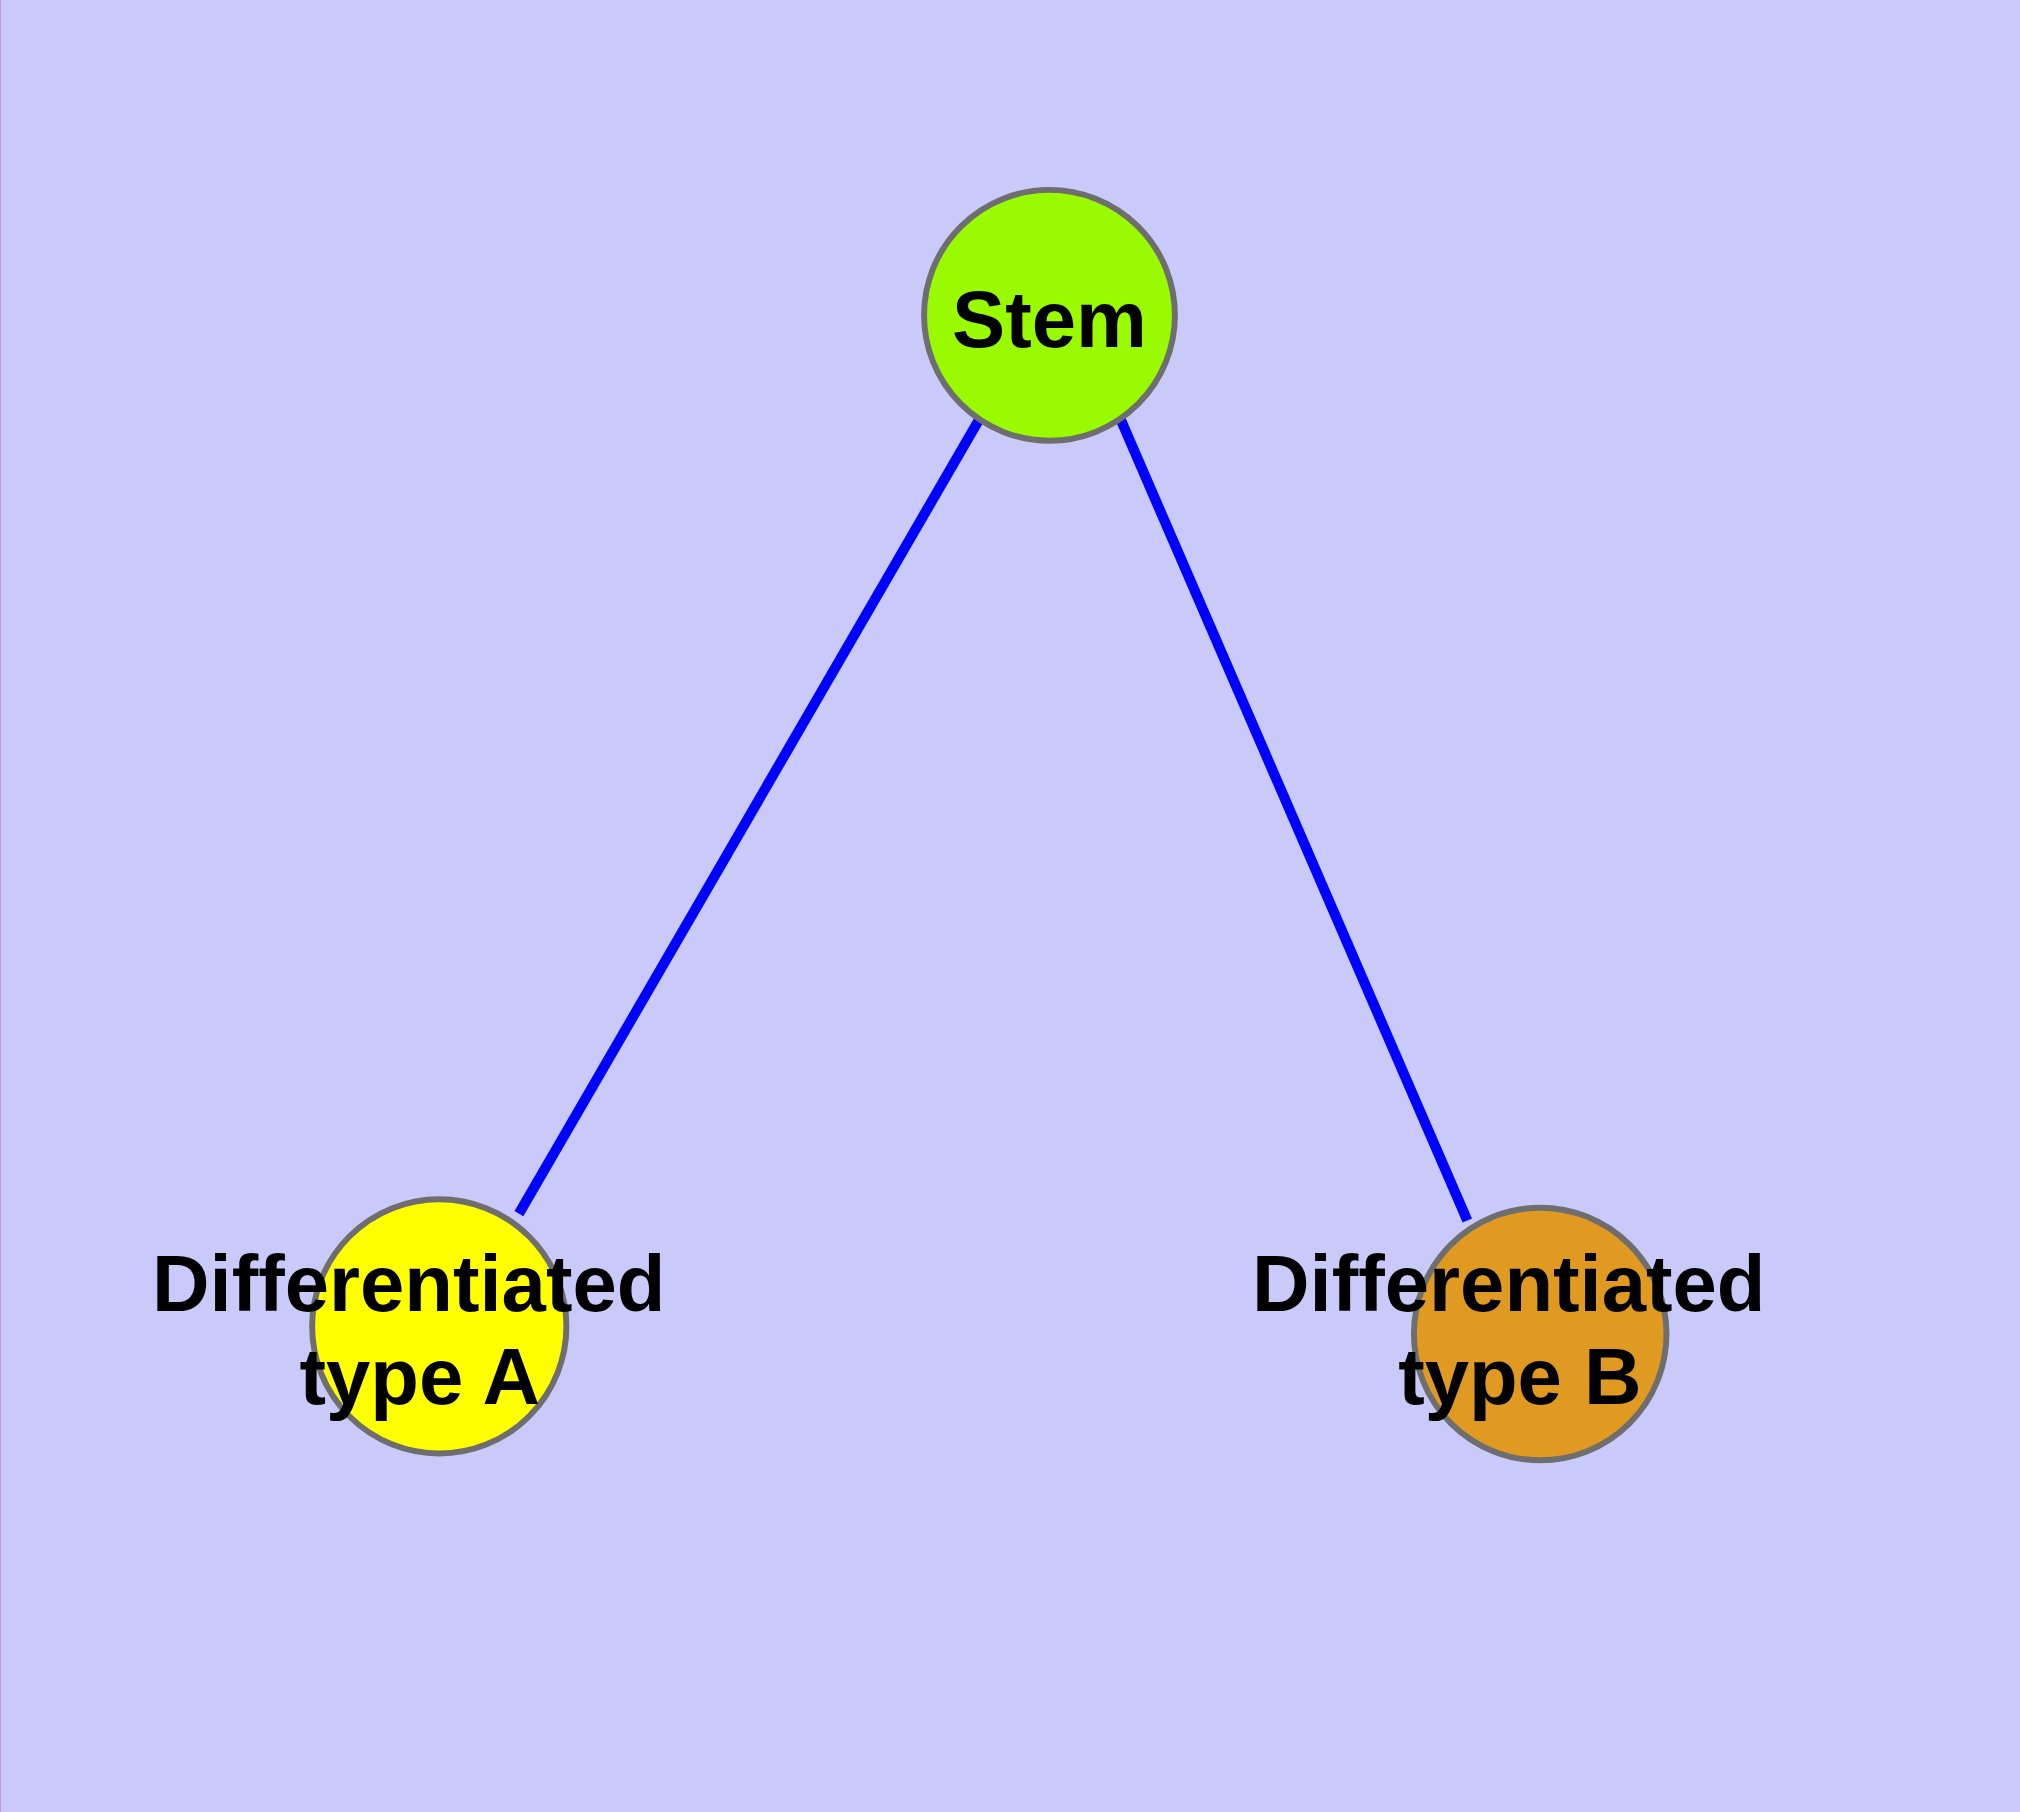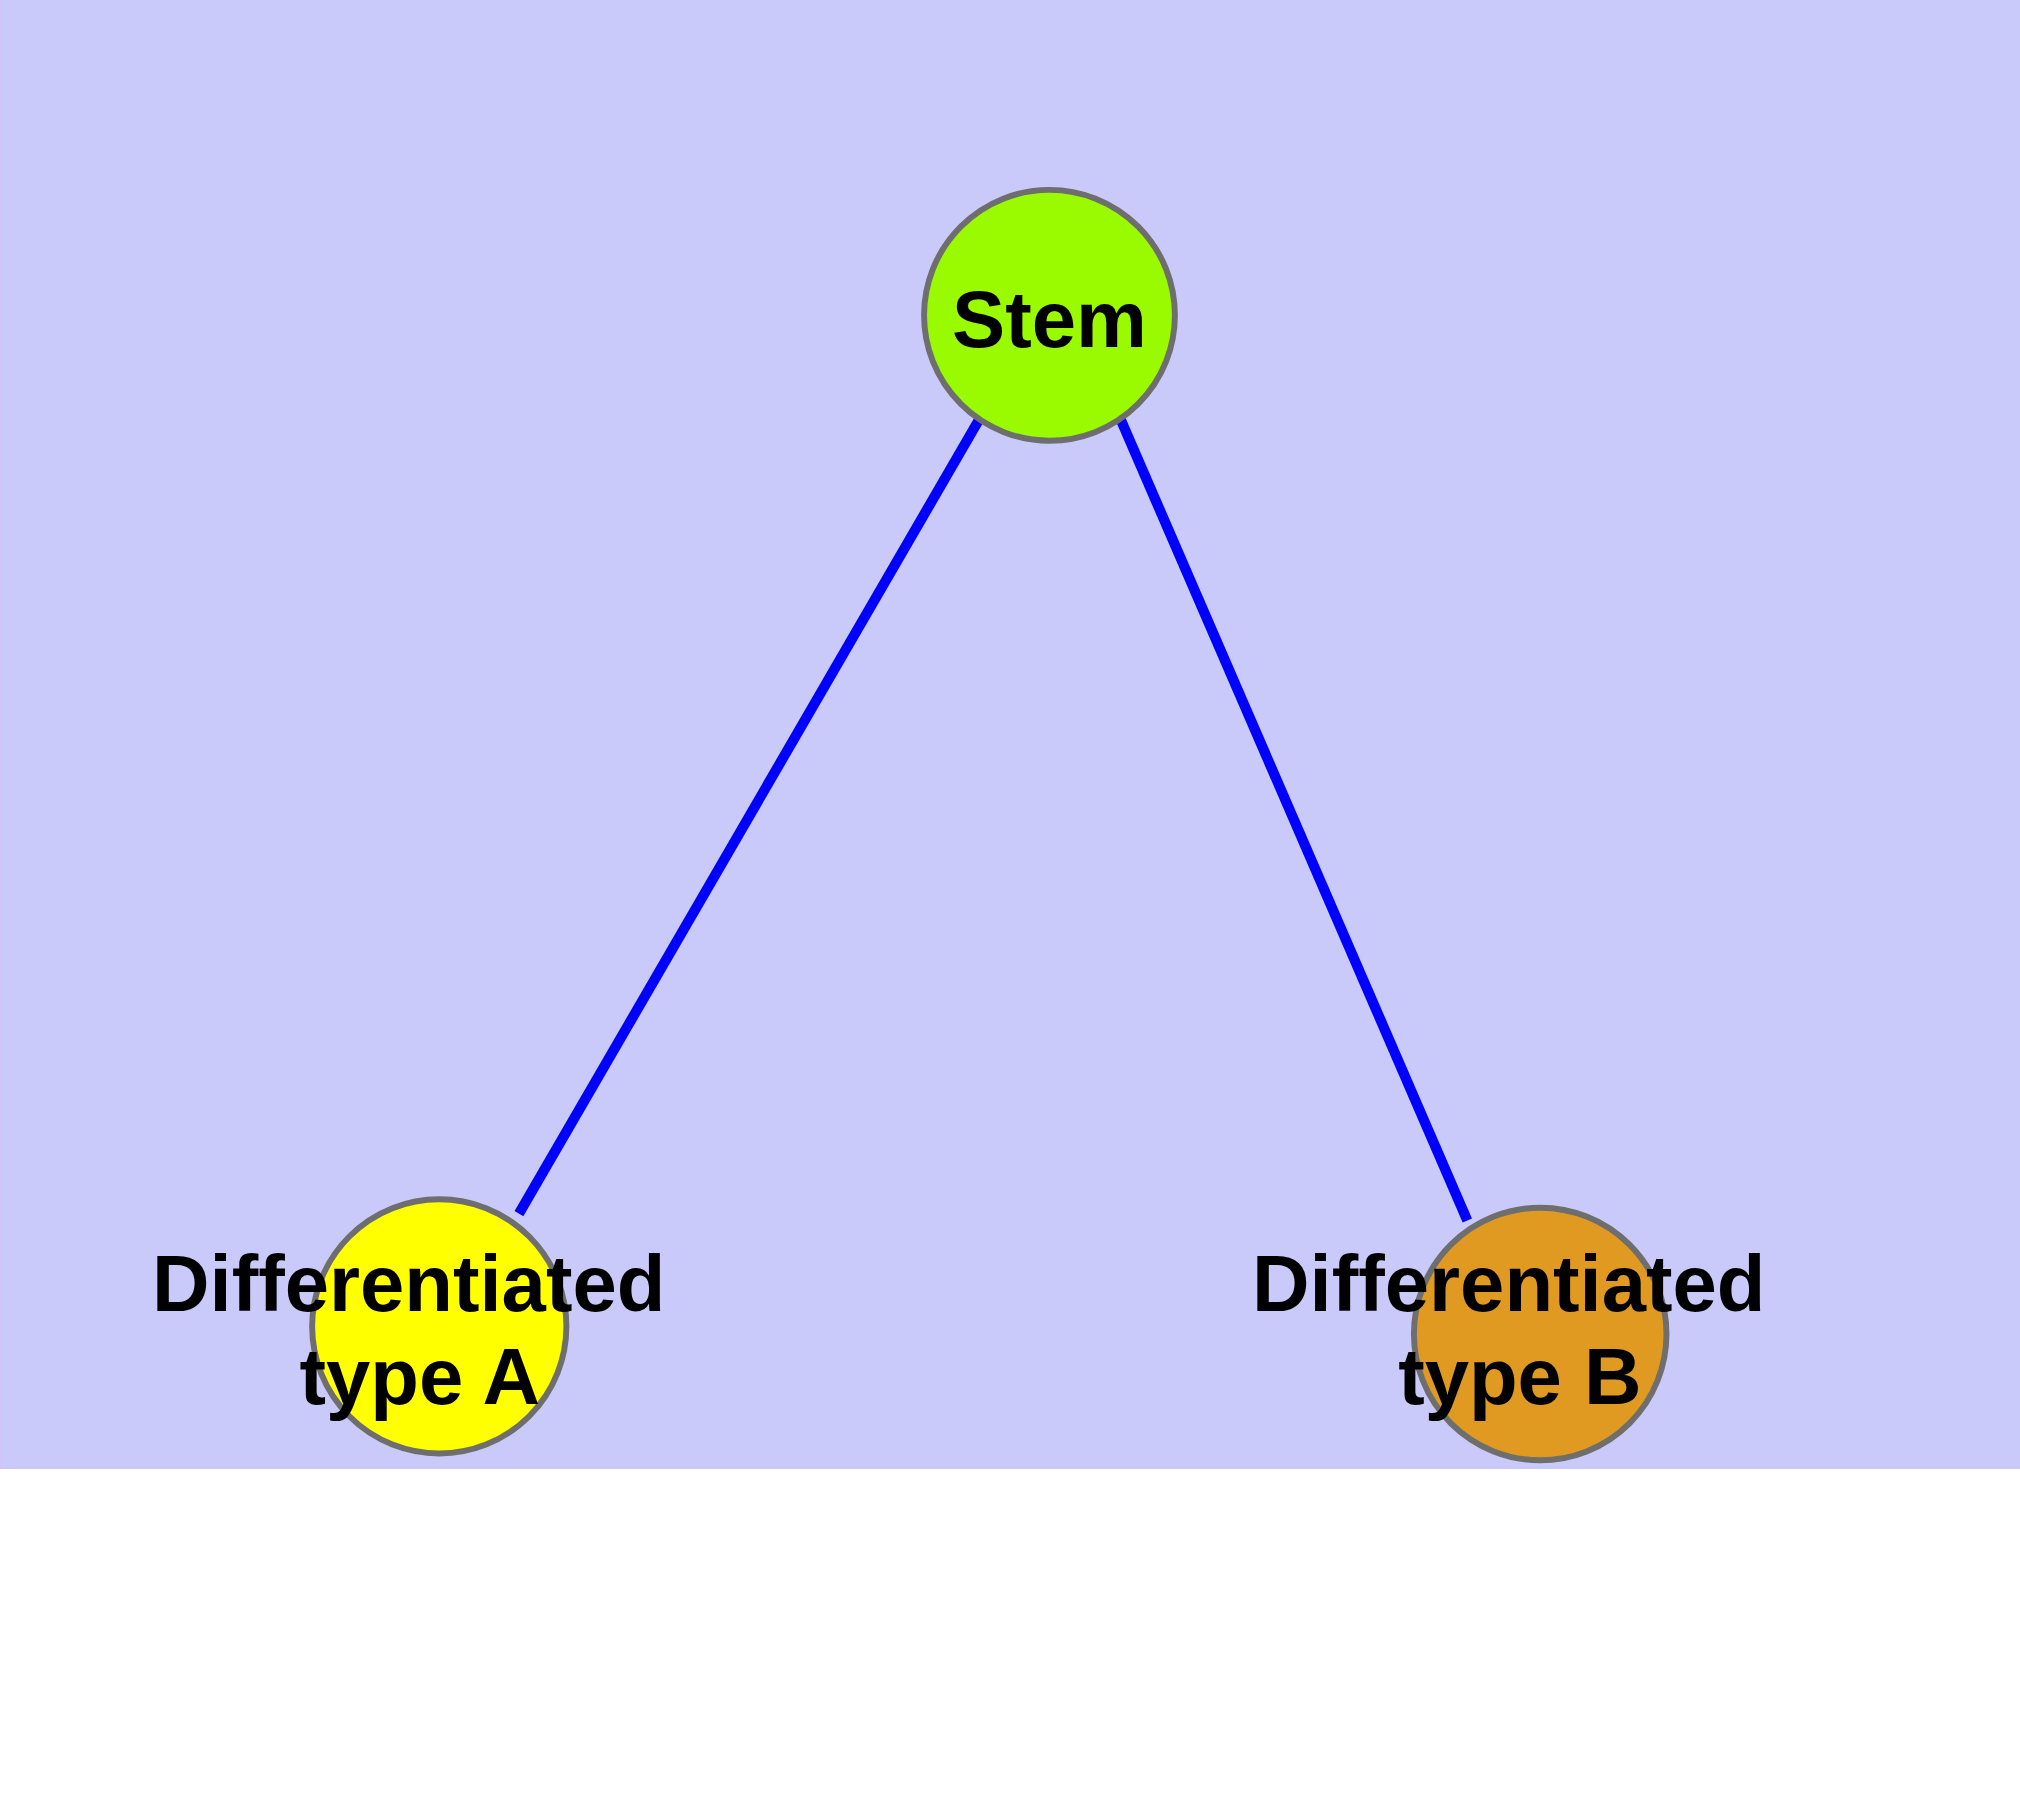--- a/index.html
+++ b/index.html
@@ -40,21 +40,21 @@
     fill: none;
   }
   .node-circle {
     stroke: #6e6e6e;
     stroke-width: 7;
   }
 </style>
 </head>
 <body>
 
-<div id="canvas" style="width: 2021px; height: 1469px; background: #f0abfc;">
+<div id="canvas" style="width: 2021px; height: 1812px; background: #be185d;">
   <svg id="graph-svg" viewBox="0 0 2384 2138" xmlns="http://www.w3.org/2000/svg" style="width: 2021px; height: 1812px;">
 
     <rect id="bg-rect" x="0" y="0" width="2384" height="2138" fill="#c9c9fa"></rect>
 
     <g id="edges-group">
       <line class="edge-line" x1="1155" y1="495" x2="612" y2="1432" stroke="#0000ff"></line>
       <line class="edge-line" x1="1322" y1="495" x2="1731" y2="1440" stroke="#0000ff"></line>
     </g>
 
     <g id="nodes-group">

